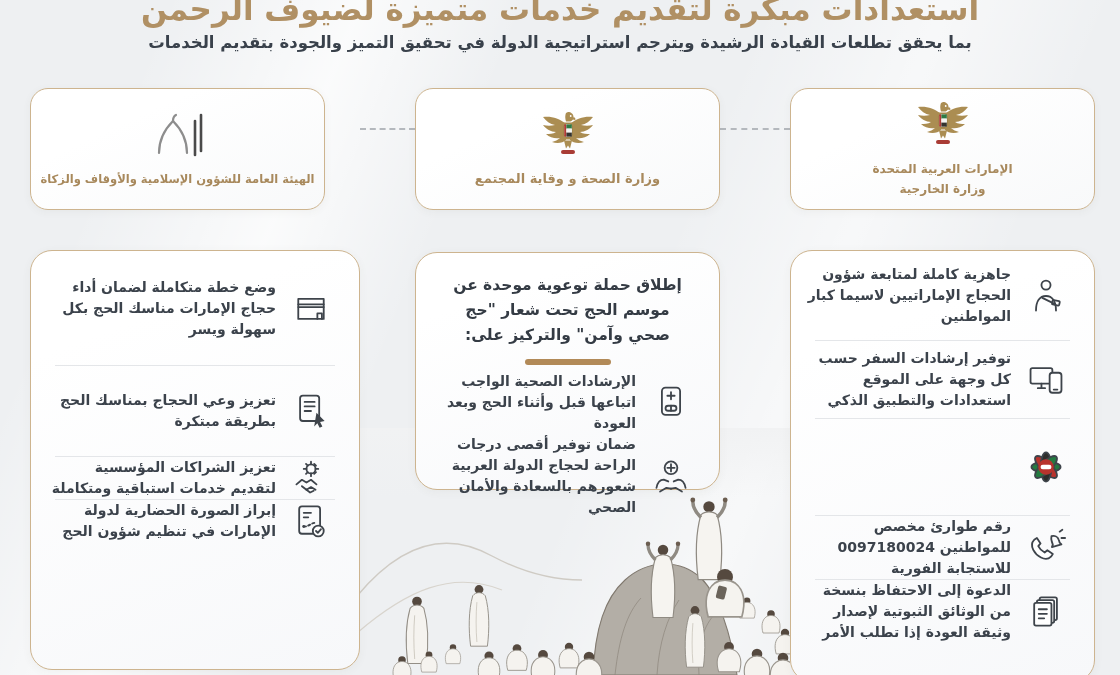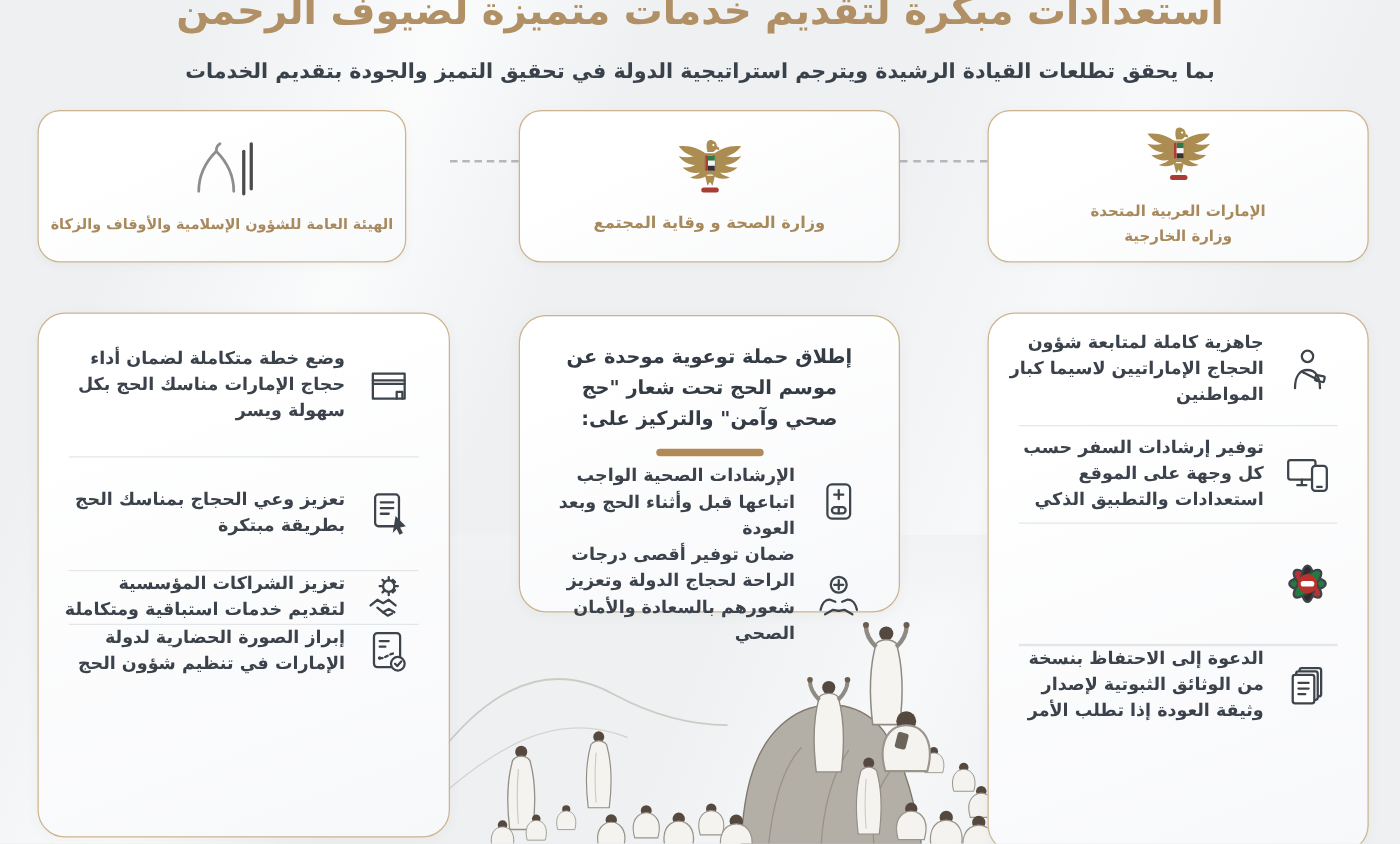--- a/index.html
+++ b/index.html
@@ -5,21 +5,21 @@
   html,body{margin:0;padding:0;}
   body{font-family:"DejaVu Sans",sans-serif;background:#e9ebee;}
   #canvas{position:relative;width:1120px;height:675px;margin:0 auto;overflow:hidden;
     background:
       linear-gradient(112deg, rgba(255,255,255,0) 12%, rgba(255,255,255,.75) 26%, rgba(255,255,255,0) 38%),
       linear-gradient(112deg, rgba(255,255,255,0) 55%, rgba(255,255,255,.55) 68%, rgba(255,255,255,0) 80%),
       #eef0f2;}
   
   .title{position:absolute;top:-9px;left:0;width:100%;text-align:center;
     font-size:31px;font-weight:800;color:#b09064;letter-spacing:-.5px;margin:0;}
-  .subtitle{position:absolute;top:47px;left:0;width:100%;text-align:center;
+  .subtitle{position:absolute;top:33px;left:0;width:100%;text-align:center;
     font-size:16.5px;font-weight:700;color:#39414b;margin:0;}
   
   .card{position:absolute;top:88px;height:122px;background:linear-gradient(155deg,#ffffff 30%,#f8f9fa 100%);
     border:1.5px solid #cdb48f;border-radius:18px;box-shadow:0 2px 8px rgba(80,70,50,.05);
     display:flex;flex-direction:column;align-items:center;justify-content:center;gap:6px;box-sizing:border-box;z-index:3;}
   .card-awqaf{left:30px;width:295px;}
   .card-mohap{left:415px;width:305px;}
   .card-mofa{left:790px;width:305px;}
   .card-label{color:#a8895c;font-size:11.5px;font-weight:700;text-align:center;line-height:1.5;}
   .connector{position:absolute;top:128px;border-top:2px dashed #b4b8bd;z-index:2;}
@@ -253,21 +253,21 @@
     <div class="sep"></div>
     <div class="item">
       <span class="icon">
         <svg width="40" height="40" viewBox="0 0 44 44">
           <circle cx="22" cy="13" r="7"></circle>
             <path d="M22 9 v8 M18 13 h8"></path>
           <path d="M6 35 c1 -5 4 -9 8 -9 l5 2 M10 39 l7 -4 5 1"></path>
           <path d="M38 35 c-1 -5 -4 -9 -8 -9 l-5 2 M34 39 l-7 -4 -5 1"></path>
         </svg>
       </span>
-      <span class="txt">ضمان توفير أقصى درجات الراحة لحجاج الدولة وتعزيز شعورهم بالسعادة والأمان الصحي</span>
+      <span class="txt">ضمان توفير أقصى درجات الراحة لحجاج الدولة العربية شعورهم بالسعادة والأمان الصحي</span>
     </div>
   </section>
 
   <section class="panel panel-right" dir="rtl">
     <div class="item">
       <span class="icon">
         <svg width="40" height="40" viewBox="0 0 44 44">
           <circle cx="22" cy="10" r="5"></circle>
             <path d="M11 38 c0 -10 4 -16 11 -16 s11 6 11 16"></path>
           <path d="M18 24 l14 7"></path>
@@ -295,20 +295,30 @@
           <ellipse cx="22" cy="22" rx="16" ry="6" fill="#247a41"></ellipse>
           <ellipse cx="22" cy="22" rx="16" ry="6" fill="#b8332d" transform="rotate(45 22 22)"></ellipse>
           <ellipse cx="22" cy="22" rx="16" ry="6" fill="#2d2d2b" transform="rotate(90 22 22)"></ellipse>
           <ellipse cx="22" cy="22" rx="16" ry="6" fill="#247a41" transform="rotate(135 22 22)"></ellipse>
           <circle cx="22" cy="22" r="8.5" fill="#b8332d" stroke="none"></circle>
           <rect x="16" y="19.5" width="12" height="5" rx="2.5" fill="#fff" stroke="none"></rect>
         </svg>
       </span>
     </div>
     <div class="sep"></div>
+    <div class="item">
+      <span class="icon">
+        <svg width="40" height="40" viewBox="0 0 44 44">
+          <path d="M8 24 c-2 -4 -2 -8 1 -11 l3 -2 4 6 -2.5 3 c1.5 3 4 5.5 7 7 l3 -2.5 6 4 -2 3 c-3 3 -7 3 -11 1 C12.5 30.5 9.8 27.5 8 24 Z" fill="#fff"></path>
+          <path d="M28 9 c3.5 -1 7 0.5 8 4 l1 3 2 2 -10.5 3 1 -2.7 -1 -3 c-1 -3.5 -0.8 -5.3 -0.5 -6.3 Z"></path>
+          <path d="M37 4 l3 -2 M39 11 h4"></path>
+        </svg>
+      </span>
+      <span class="txt">رقم طوارئ مخصص للمواطنين 0097180024 للاستجابة الفورية</span>
+    </div>
     <div class="sep"></div>
     <div class="item">
       <span class="icon">
         <svg width="40" height="40" viewBox="0 0 44 44">
           <rect x="15" y="6" width="19" height="25" rx="2" fill="#fff"></rect>
           <rect x="12" y="9" width="19" height="25" rx="2" fill="#fff"></rect>
           <rect x="9" y="12" width="19" height="25" rx="2" fill="#fff"></rect>
           <path d="M14 19 h9 M14 24 h9 M14 29 h6"></path>
         </svg>
       </span>

